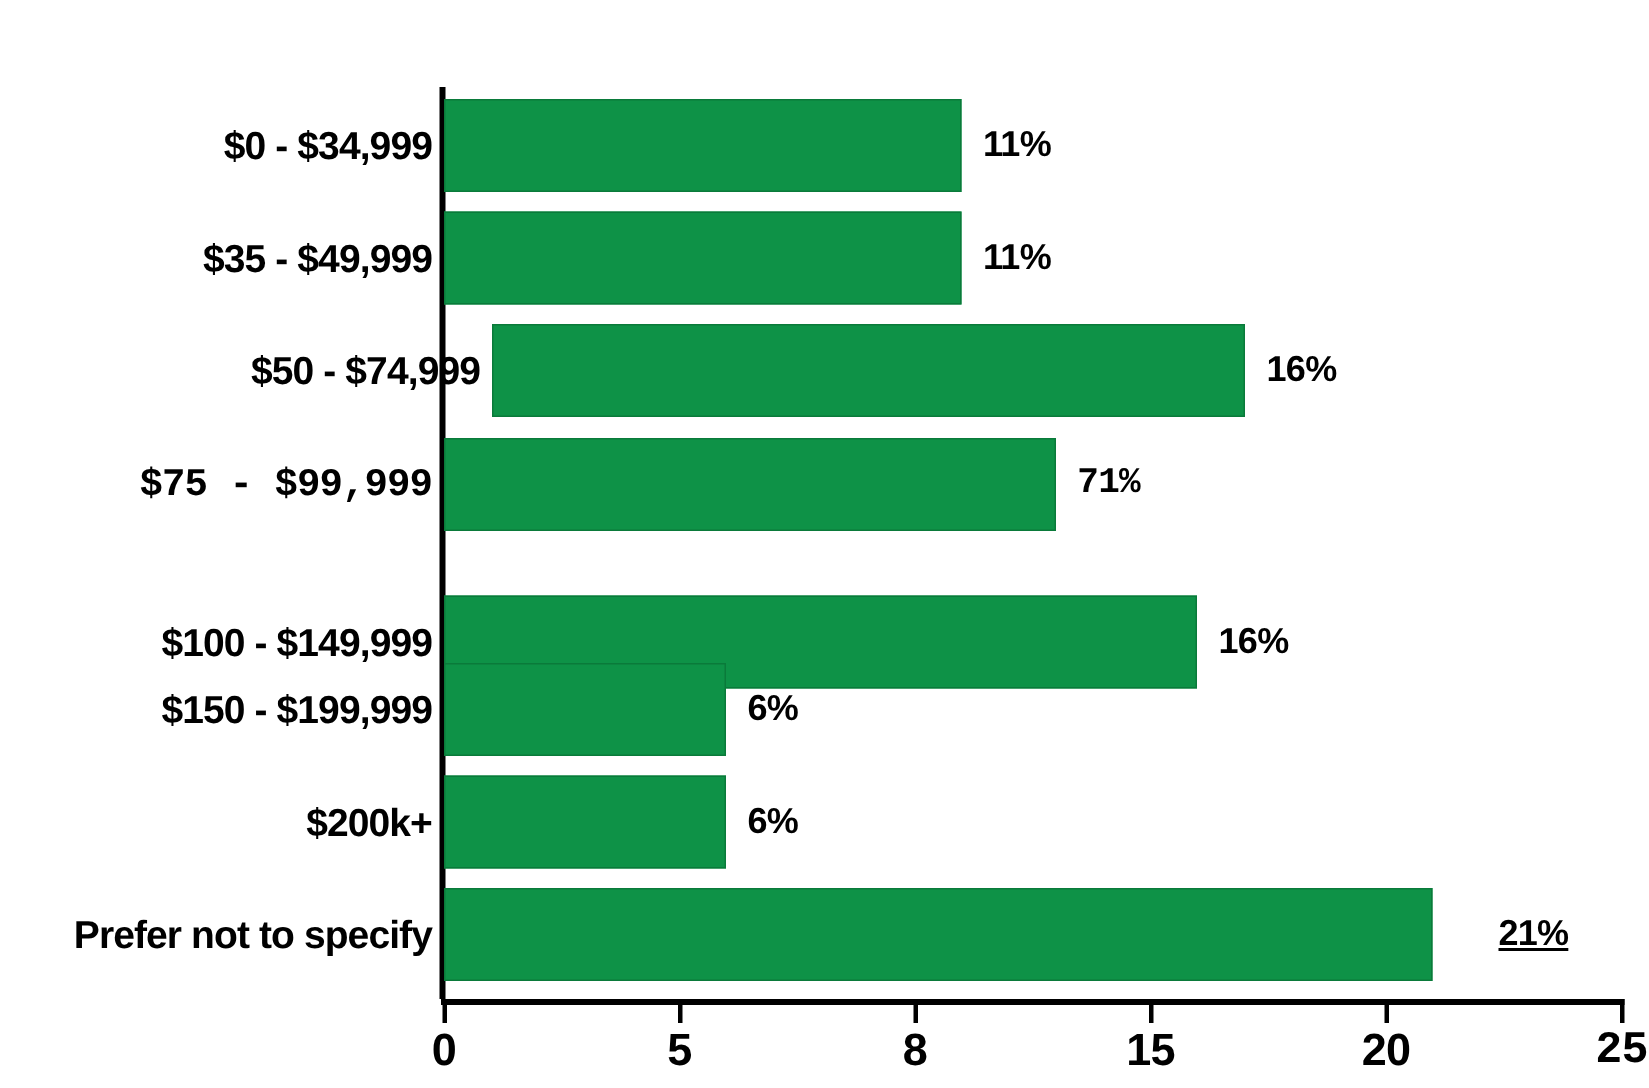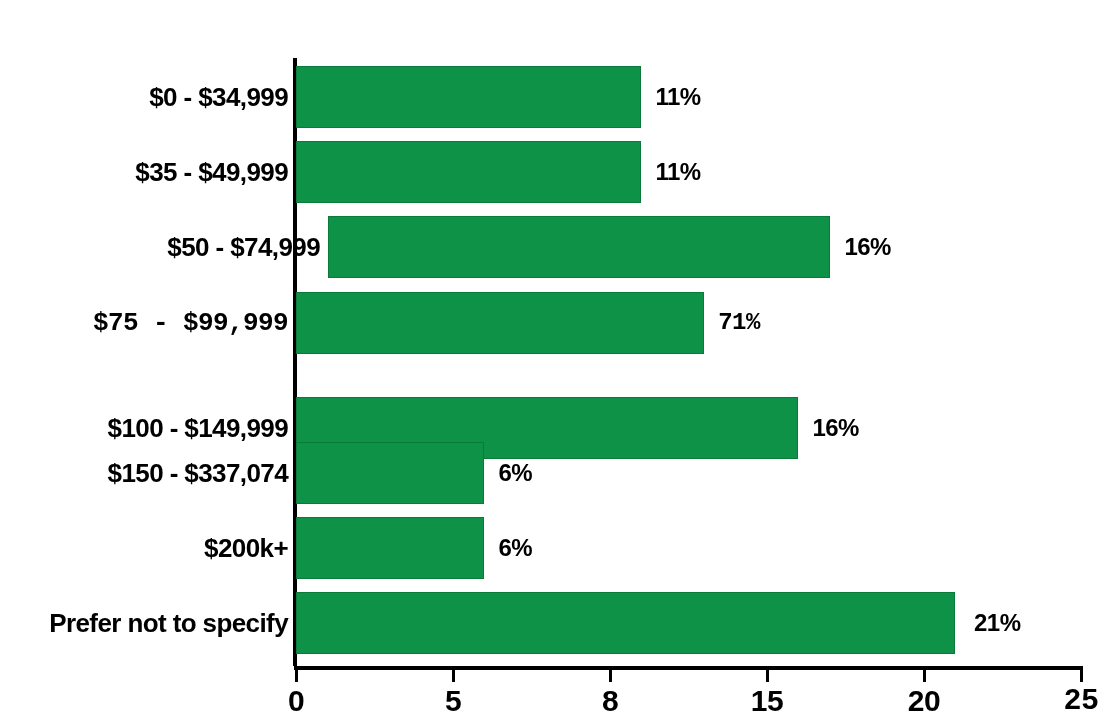--- a/index.html
+++ b/index.html
@@ -144,29 +144,29 @@
         <div class="cat-label">$75 - $99,999</div>
         <div class="bar" style="width: 408.2px; background: rgb(14, 146, 71); border-color: rgb(10, 122, 58);"></div>
         <div class="bar-value" style="left: 718.2px;">71%</div>
       </div>
       <div class="bar-row" style="top: 366.8px; margin-top: 30px;">
         <div class="cat-label">$100 - $149,999</div>
         <div class="bar" style="width: 502.4px; background: rgb(14, 146, 71); border-color: rgb(10, 122, 58);"></div>
         <div class="bar-value" style="left: 812.4px;">16%</div>
       </div>
       <div class="bar-row" style="top: 442px;">
-        <div class="cat-label">$150 - $337,074</div>
+        <div class="cat-label">$150 - $199,999</div>
         <div class="bar" style="width: 188.4px; background: rgb(14, 146, 71); border-color: rgb(10, 122, 58);"></div>
         <div class="bar-value" style="left: 498.4px;">6%</div>
       </div>
       <div class="bar-row" style="top: 517.2px; padding-left: 28px;">
         <div class="cat-label">$200k+</div>
         <div class="bar" style="width: 188.4px; background: rgb(14, 146, 71); border-color: rgb(10, 122, 58);"></div>
         <div class="bar-value" style="left: 498.4px;">6%</div>
       </div>
       <div class="bar-row" style="top: 592.4px;">
         <div class="cat-label">Prefer not to specify</div>
         <div class="bar" style="width: 659.4px; background: rgb(14, 146, 71); border-color: rgb(10, 122, 58);"></div>
-        <div class="bar-value" style="left: 974px;">21%</div>
+        <div class="bar-value" style="left: 999px; text-decoration: underline;">21%</div>
       </div>
     </div>
 
 </div>
 
 </body></html>

